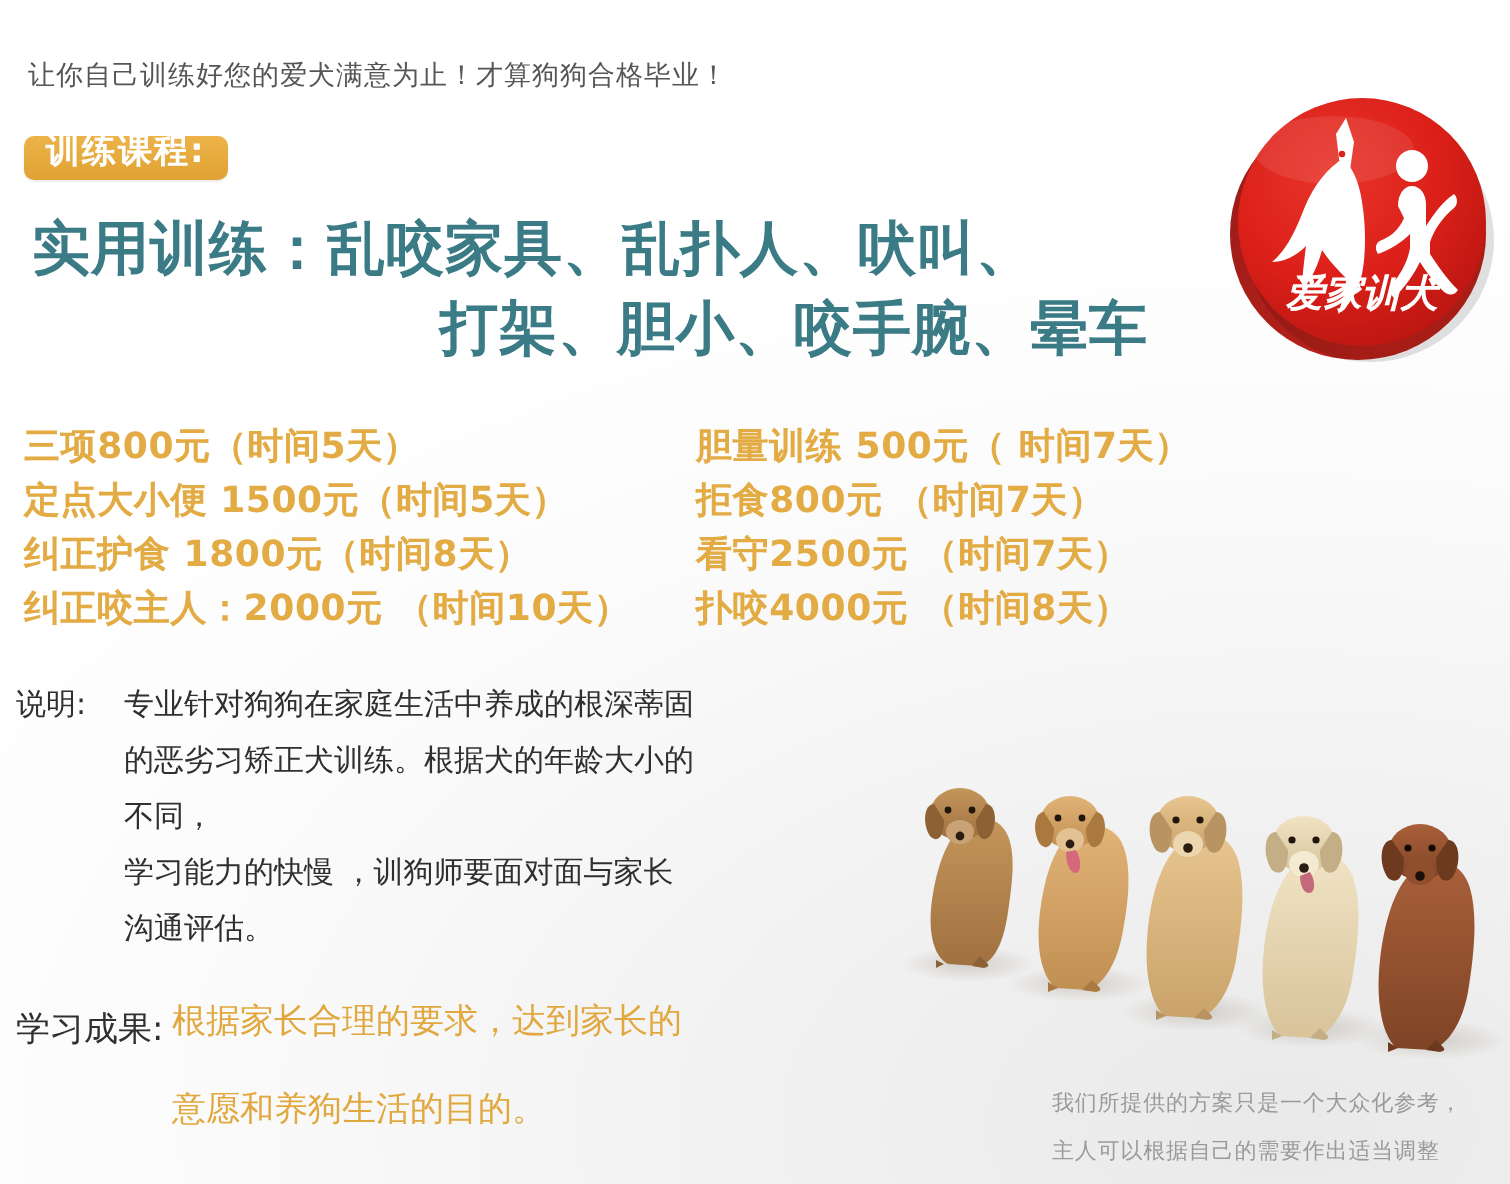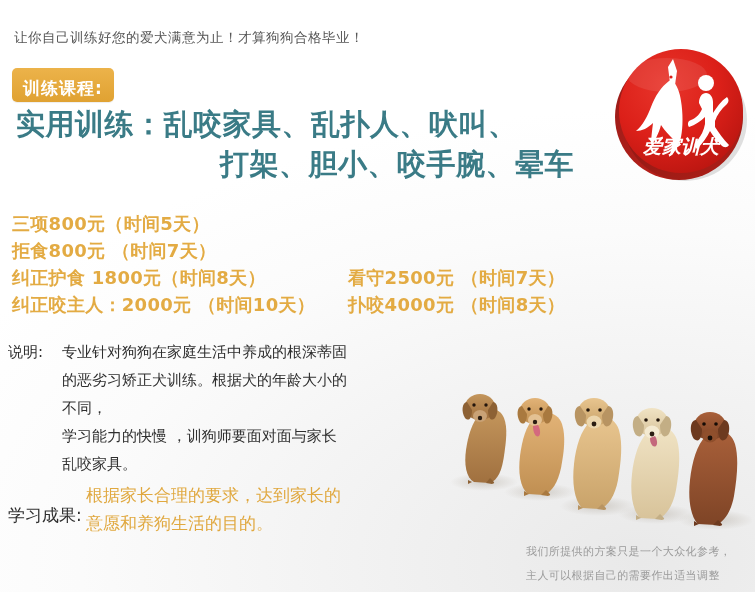--- a/index.html
+++ b/index.html
@@ -23,21 +23,21 @@
     font-size:13.5px;color:#565656;letter-spacing:.5px;
     white-space:nowrap;
   }
 
   
   .badge{
     position:absolute;left:12px;top:68px;
     background:linear-gradient(#ecb34a,#e0a232);
     color:#ffffff;
     font-size:17px;font-weight:bold;
-    padding:12px 11px 5px 11px;
+    padding:0 11px 5px 11px;
     border-radius:5px;
     letter-spacing:1px;
     line-height:1;
     box-shadow:0 1px 1px rgba(0,0,0,.07);
     white-space:nowrap;
   }
 
   
   .headline{
     position:absolute;left:16px;top:104px;width:560px;
@@ -79,21 +79,21 @@
   .desc .body span{display:block;}
 
   
   .outcome{
     position:absolute;left:8px;top:481px;width:440px;
     font-size:17px;line-height:28px;
   }
   .outcome .row{display:flex;}
   .outcome .lbl{width:78px;flex:0 0 78px;color:#2f2f2f;white-space:nowrap;margin-top:20px;}
   .outcome .body{flex:1;color:#e0a83f;}
-  .outcome .body span{display:block;}
+  .outcome .body span{display:block;margin-top:16px;}
 
   
   .dogs{
     position:absolute;left:440px;top:378px;
     width:312px;height:152px;
   }
   .dogs svg{display:block;width:312px;height:152px;}
 
   
   .disclaimer{
@@ -178,43 +178,45 @@
                  C88 56 91 52 95 52 Z"></path>
       </g>
 
       <text x="70" y="112" text-anchor="middle" font-family="'DejaVu Sans','Liberation Sans',sans-serif" font-size="19" font-weight="bold" font-style="italic" fill="#ffffff">爱家训犬</text>
     </svg>
   </div>
 
   <div class="prices">
     <div class="prow">
       <div class="pcell-l">三项800元（时间5天）</div>
+      <div class="pcell-r">胆量训练 500元（ 时间7天）</div>
     </div>
     <div class="prow">
+      <div class="pcell-l">定点大小便 1500元（时间5天）</div>
       <div class="pcell-r">拒食800元      （时间7天）</div>
     </div>
     <div class="prow">
       <div class="pcell-l">纠正护食   1800元（时间8天）</div>
       <div class="pcell-r">看守2500元    （时间7天）</div>
     </div>
     <div class="prow">
       <div class="pcell-l">纠正咬主人：2000元 （时间10天）</div>
       <div class="pcell-r">扑咬4000元    （时间8天）</div>
     </div>
   </div>
 
   <div class="desc">
     <div class="row">
       <div class="lbl">说明:</div>
       <div class="body">
         <span>专业针对狗狗在家庭生活中养成的根深蒂固</span>
         <span>的恶劣习矫正犬训练。根据犬的年龄大小的</span>
         <span>不同，</span>
         <span>学习能力的快慢 ，训狗师要面对面与家长</span>
-        <span>乱咬家具。</span>
+        <span>沟通评估。</span>
       </div>
     </div>
   </div>
 
   <div class="outcome">
     <div class="row">
       <div class="lbl">学习成果:</div>
       <div class="body">
         <span>根据家长合理的要求，达到家长的</span>
         <span>意愿和养狗生活的目的。</span>

